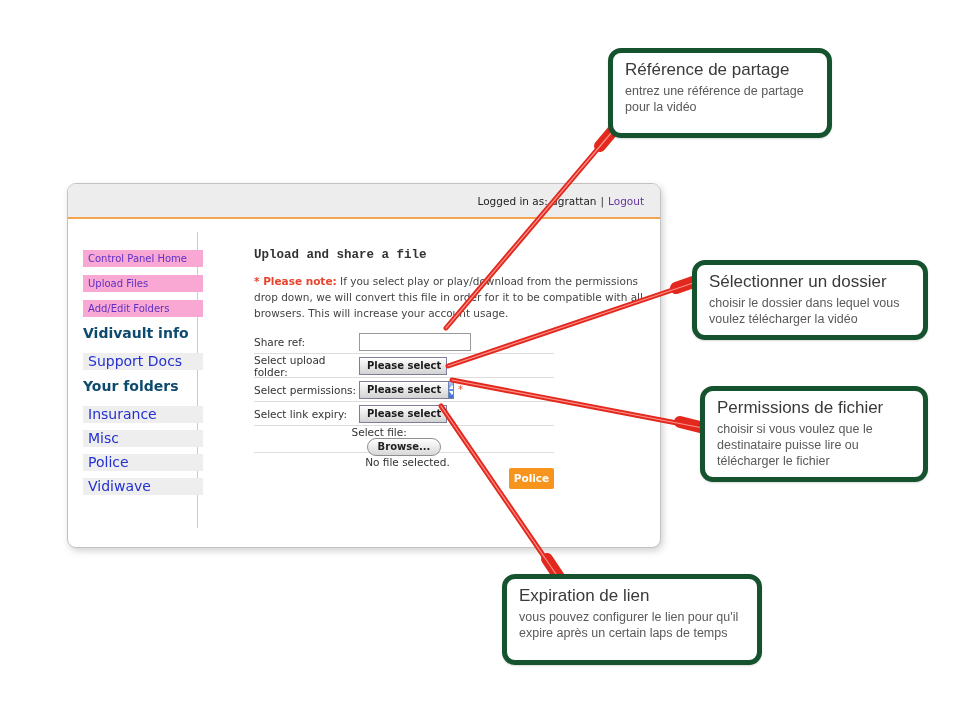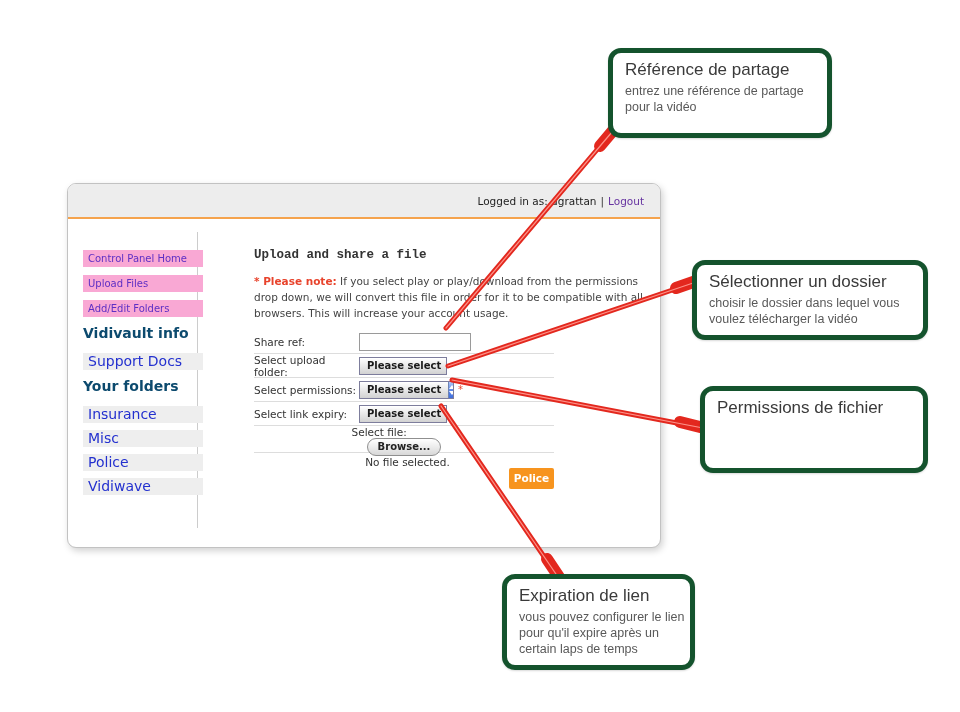--- a/index.html
+++ b/index.html
@@ -69,21 +69,21 @@
 
   
   .callout { position:absolute; background:#fff; border:5px solid #14532d; border-radius:13px;
              padding:7px 4px 8px 12px; z-index:3; box-shadow:0 1px 2px rgba(0,0,0,0.15); }
   .co-title { font-family:"Liberation Sans",sans-serif; font-size:17px; color:#3a3a3a; }
   .co-body  { font-family:"Liberation Sans",sans-serif; font-size:12.5px; color:#595959;
               line-height:1.28; margin-top:3px; }
   .c1 { left:608px; top:48px;  width:224px; min-height:90px; }
   .c2 { left:692px; top:248px; width:236px; min-height:75px;margin-top:12px; }
   .c3 { left:700px; top:386px; width:228px; min-height:87px; }
-  .c4 { left:502px; top:574px; width:193px; min-height:91px; }
+  .c4 { left:502px; top:574px; width:260px; min-height:91px; }
 </style>
 </head>
 <body>
 
 <div class="canvas">
 
   <div class="window">
     <div class="win-header">
       <span>Logged in as: dgrattan</span>
       <span class="sep">|</span>
@@ -177,19 +177,20 @@
   <div class="callout c1">
     <div class="co-title">Référence de partage</div>
     <div class="co-body">entrez une référence de partage pour la vidéo</div>
   </div>
   <div class="callout c2">
     <div class="co-title">Sélectionner un dossier</div>
     <div class="co-body">choisir le dossier dans lequel vous voulez télécharger la vidéo</div>
   </div>
   <div class="callout c3">
     <div class="co-title">Permissions de fichier</div>
+    <div class="co-body">choisir si vous voulez que le destinataire puisse lire ou télécharger le fichier</div>
   </div>
   <div class="callout c4">
     <div class="co-title">Expiration de lien</div>
     <div class="co-body">vous pouvez configurer le lien pour qu'il expire après un certain laps de temps</div>
   </div>
 
 </div>
 
 </body></html>

